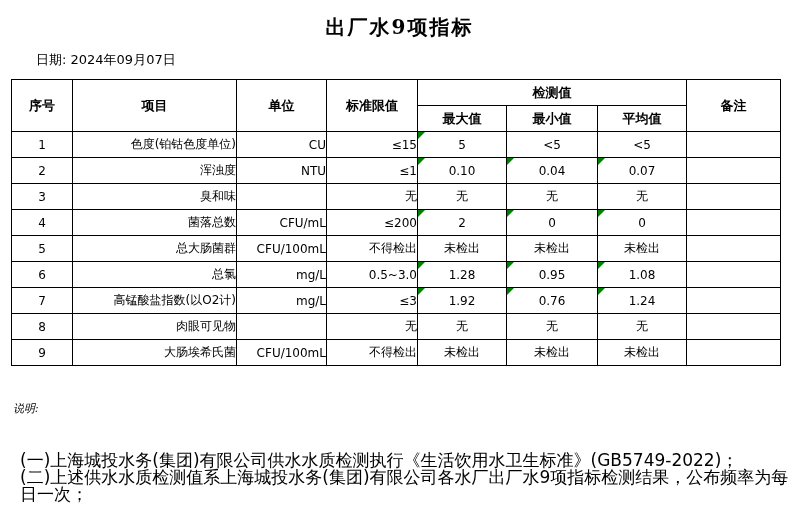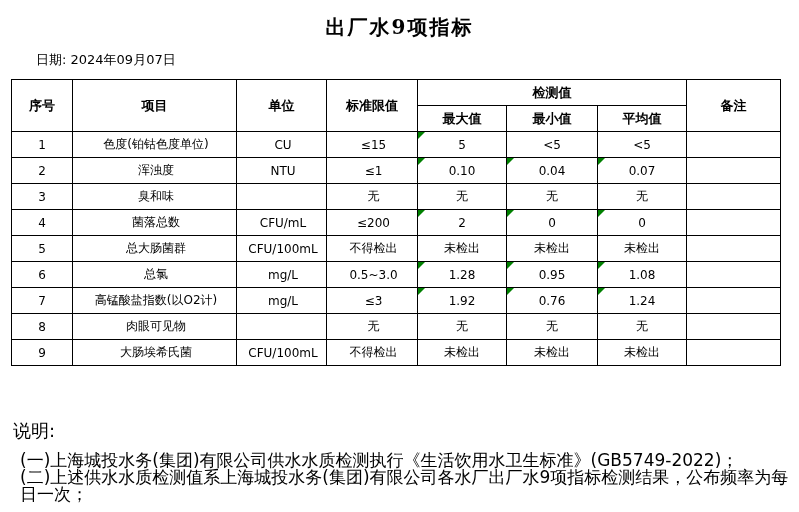--- a/index.html
+++ b/index.html
@@ -27,29 +27,29 @@
     box-sizing:border-box;
     height:26px;
     font-size:12px;
     white-space:nowrap;overflow:hidden;
     padding:0;
   }
   .report th{
     font-weight:bold;font-size:13px;text-align:center;
   }
   .report td.c{text-align:center;}
-  .report td.l{text-align:center;padding:0 0 0 3px;}
+  .report td.l{text-align:right;padding:0 0 0 3px;}
   .report td.val{position:relative;text-align:center;}
   .tri{
     position:absolute;top:0;left:0;width:0;height:0;
     border-top:7px solid var(--ind,#008000);
     border-right:7px solid transparent;
   }
   .notes-heading{
-    position:absolute;left:13px;top:419px;font-size:18px;
+    position:absolute;left:13px;top:401px;font-size:11px;font-style:italic;
   }
   .notes{
     position:absolute;left:20px;top:452px;
     font-size:17px;line-height:17px;
   }
 </style>
 </head>
 <body>
 
 <div class="page-title">出厂水9项指标</div>

